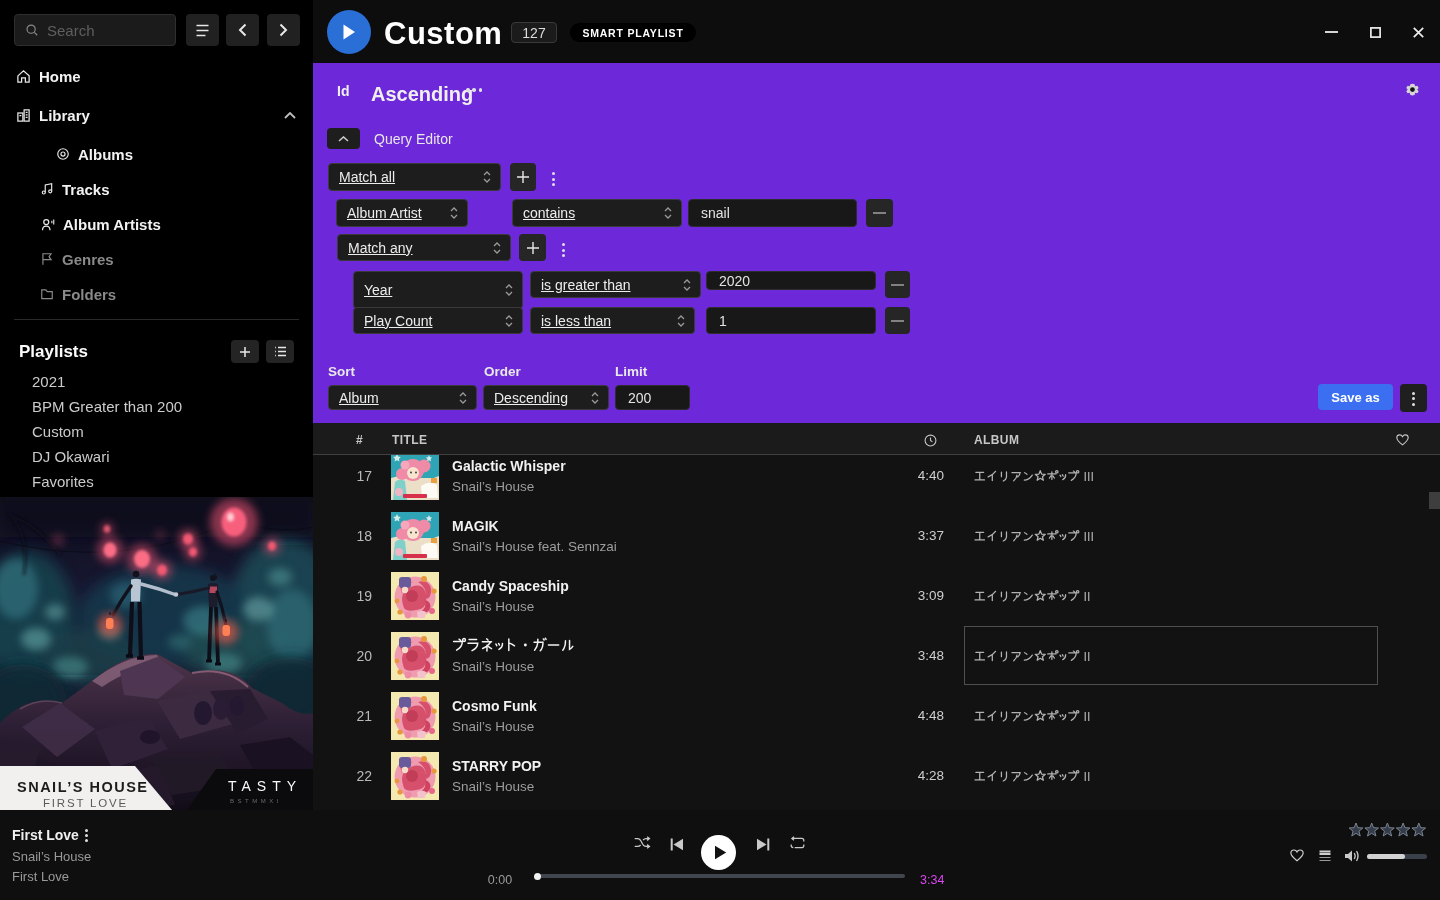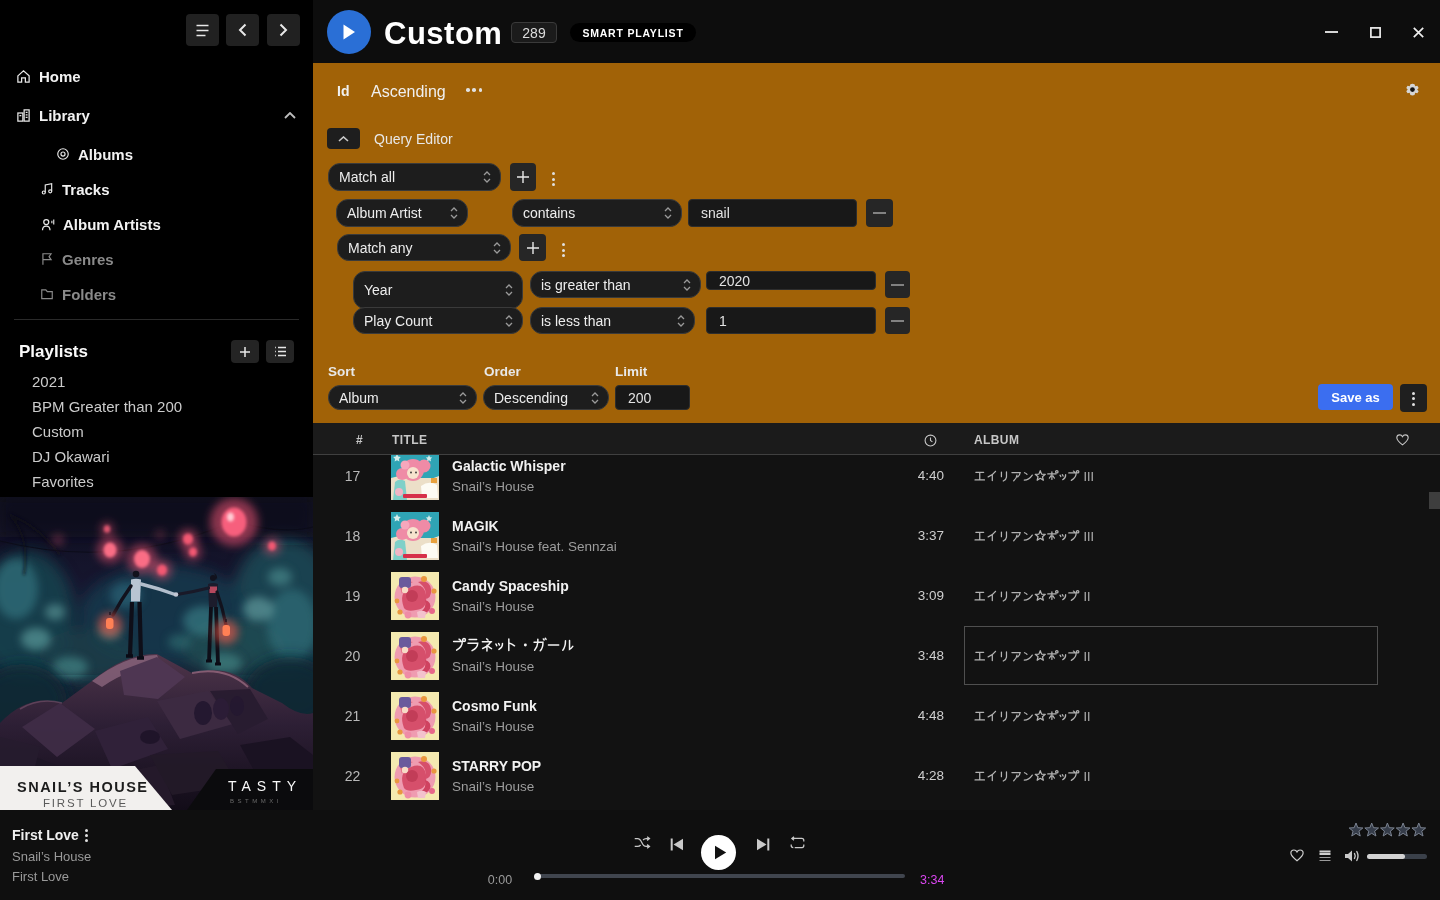--- a/index.html
+++ b/index.html
@@ -15,70 +15,70 @@
 .navitem.dim { color:#8a8a8a; }
 .navitem svg { margin-right:8px; }
 .plitem { position:absolute; left:32px; color:#cbcbcb; font-size:15px; }
 
 #band { position:absolute; left:313px; top:0; width:1127px; height:63px; background:#0d0d0d; }
 #playcirc { position:absolute; left:14px; top:10px; width:44px; height:44px; border-radius:50%; background:#2a6fd6; display:flex; align-items:center; justify-content:center; }
 #title { position:absolute; left:71px; top:16px; color:#fff; font-size:31px; font-weight:700; letter-spacing:0.5px; }
 #cnt { position:absolute; left:198px; top:22px; width:46px; height:21px; background:#1b1b1b; border:1px solid #3a3a3a; border-radius:4px; color:#dcdcdc; font-size:14px; display:flex; align-items:center; justify-content:center; }
 #smart { position:absolute; left:257px; top:23px; width:126px; height:19px; background:#000; border-radius:10px; color:#fff; font-size:10.5px; font-weight:700; letter-spacing:0.8px; display:flex; align-items:center; justify-content:center; }
 
-#content { position:absolute; left:313px; top:63px; width:1127px; height:747px; background:#a16207; }
-.sel { position:absolute; background:#1d1d1d; border:1px solid #3a3a3a; border-radius:12px; color:#ededed; font-size:14px; display:flex; align-items:center; }
+#content { position:absolute; left:313px; top:63px; width:1127px; height:747px; background:#6d28d9; }
+.sel { position:absolute; background:#1d1d1d; border:1px solid #3a3a3a; border-radius:4px; color:#ededed; font-size:14px; display:flex; align-items:center;text-decoration:underline; }
 .sel span { margin-left:10px; }
 .sel .chev { position:absolute; right:9px; }
 .inp { position:absolute; background:#181818; border:1px solid #2d2d2d; border-radius:4px; color:#e3e3e3; font-size:14px; display:flex; align-items:center; }
 .inp span { margin-left:12px; }
 .qbtn { position:absolute; background:#262626; border-radius:4px; display:flex; align-items:center; justify-content:center; }
 .dots3 { position:absolute; width:4px; }
 .dots3 i { display:block; width:3px; height:3px; border-radius:50%; background:#e0e0e0; margin:0 auto 2.6px; }
 .lbl { position:absolute; color:#e8e8e8; font-size:13.5px; font-weight:700; }
 #saveas { position:absolute; left:1005px; top:321px; width:75px; height:26px; background:#3b6ef0; border-radius:4px; color:#fff; font-size:13px; font-weight:700; display:flex; align-items:center; justify-content:center; }
 
 #thead { position:absolute; left:0px; top:360px; width:1127px; height:32px; background:#1b1b1b; border-bottom:1px solid #404040; color:#c7c7c7; font-size:12px; font-weight:700; letter-spacing:0.4px; }
 #rows { position:absolute; left:0; top:392px; width:1127px; height:355px; overflow:hidden; background:#121212; }
 .row { position:absolute; left:0; width:1127px; height:60px; }
-.rnum { position:absolute; left:20px; width:39px; text-align:center; top:22px; color:#b9b9b9; font-size:14px; }
+.rnum { position:absolute; left:20px; width:39px; text-align:right; top:22px; color:#b9b9b9; font-size:14px; }
 .thumb { position:absolute; left:78px; top:6px; width:48px; height:48px; }
 .rtitle { position:absolute; left:139px; top:12px; color:#f2f2f2; font-size:14px; font-weight:700; }
 .rartist { position:absolute; left:139px; top:32.5px; color:#9d9d9d; font-size:13.5px; }
 .rdur { position:absolute; left:551px; width:80px; text-align:right; top:22px; color:#cecece; font-size:13.5px; }
 .ralbum { position:absolute; left:661px; top:22px; color:#b3b3b3; font-size:13.5px; display:flex; align-items:center; }
 
 #player { position:absolute; left:0; top:810px; width:1440px; height:90px; background:#0f0f0f; }
 #scrollthumb { position:absolute; left:1429px; top:492px; width:11px; height:17px; background:#3e3e3e; z-index:9; }
 </style>
 </head>
 <body>
 <div id="app">
 <div id="band">
   <div id="playcirc">
         <svg width="16" height="18" viewBox="0 0 16 18">
           <path d="M2.5 1.5 L14 9 L2.5 16.5 Z" fill="#fff"></path>
         </svg>
       </div>
   <div id="title">Custom</div>
-  <div id="cnt">289</div>
+  <div id="cnt">127</div>
   <div id="smart">SMART PLAYLIST</div>
   <svg style="position:absolute;left:1012px;top:31px" width="13" height="2" viewBox="0 0 13 2">
         <path d="M0 1 H13" stroke="#ededed" stroke-width="1.8"></path>
       </svg>
   <svg style="position:absolute;left:1057px;top:27px" width="11" height="11" viewBox="0 0 11 11" fill="none">
         <rect x="0.9" y="0.9" width="9.2" height="9.2" stroke="#ededed" stroke-width="1.7"></rect>
       </svg>
   <svg style="position:absolute;left:1100px;top:27px" width="11" height="11" viewBox="0 0 11 11">
         <path d="M0.8 0.8 L10.2 10.2 M10.2 0.8 L0.8 10.2" stroke="#ededed" stroke-width="1.7"></path>
       </svg>
 </div>
 <div id="content">
   <div style="position:absolute;left:24px;top:20px;color:#f0f0f0;font-size:14px;font-weight:700">Id</div>
-  <div style="position:absolute;left:58px;top:20px;color:#f0f0f0;font-size:16px;font-weight:400">Ascending</div>
+  <div style="position:absolute;left:58px;top:20px;color:#f0f0f0;font-size:20px;font-weight:700">Ascending</div>
   <div style="position:absolute;left:153px;top:25px;width:16px;display:flex;justify-content:space-between">
     <i style="width:3.5px;height:3.5px;border-radius:50%;background:#e0e0e0"></i>
         <i style="width:3.5px;height:3.5px;border-radius:50%;background:#e0e0e0"></i>
         <i style="width:3.5px;height:3.5px;border-radius:50%;background:#e0e0e0"></i>
   </div>
   <svg style="position:absolute;left:1089px;top:17px" width="19" height="19" viewBox="0 0 24 24" fill="#d5d5d5">
         <path d="M12 1.5 L14.6 2.2 L15.5 4.8 L18.2 4.2 L19.8 6.8 L18 8.9 L19.8 11 L18.2 13.6 L15.5 13 L14.6 15.6 L12 16.3 L9.4 15.6 L8.5 13 L5.8 13.6 L4.2 11 L6 8.9 L4.2 6.8 L5.8 4.2 L8.5 4.8 L9.4 2.2 Z" transform="translate(1.2,3.2)"></path>
         <circle cx="13.2" cy="12.1" r="3" fill="#131313"></circle>
       </svg>
 
@@ -462,20 +462,27 @@
               <use href="#k_po" transform="translate(72.6,1.0) scale(1.150)" stroke="#b3b3b3" fill="#b3b3b3" stroke-width="1.09"></use>
               <use href="#k_tsu" transform="translate(84.7,3.4) scale(0.828)" stroke="#b3b3b3" fill="#b3b3b3" stroke-width="1.51"></use>
               <use href="#k_pu" transform="translate(93.4,1.0) scale(1.150)" stroke="#b3b3b3" fill="#b3b3b3" stroke-width="1.09"></use>
               <text x="109.5" y="11.5" font-size="12.5px" fill="#b3b3b3" font-family="Liberation Sans">II</text>
             </svg>
           </div>
         </div>
 </div>
 </div>
 <div id="sidebar">
+  <div id="search">
+    <svg width="14" height="14" viewBox="0 0 24 24" style="margin-left:10px" fill="none" stroke="#8a8a8a" stroke-width="2">
+          <circle cx="10.5" cy="10.5" r="7"></circle>
+          <path d="M16 16 L21 21"></path>
+        </svg>
+    <span>Search</span>
+  </div>
   <div class="sbtn" style="left:186px;top:14px;width:33px;height:32px">
     <svg width="15" height="13" viewBox="0 0 15 13" stroke="#e8e8e8" stroke-width="1.7">
           <path d="M1.5 1.5 H13.5 M1.5 6.5 H13.5 M1.5 11.5 H10.5"></path>
         </svg>
   </div>
   <div class="sbtn" style="left:226px;top:14px;width:33px;height:32px">
     <svg width="9" height="14" viewBox="0 0 9 14" fill="none" stroke="#e8e8e8" stroke-width="2">
           <path d="M7.5 1.5 L2 7 L7.5 12.5"></path>
         </svg>
   </div>

